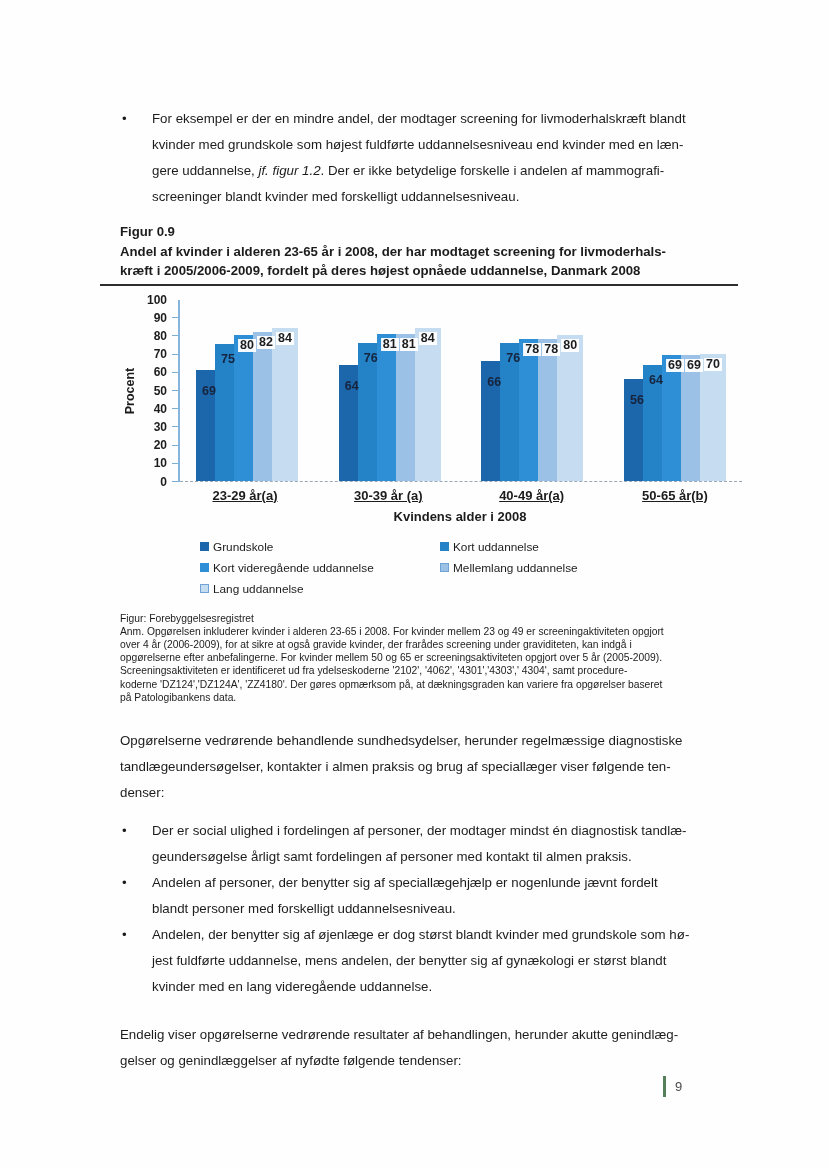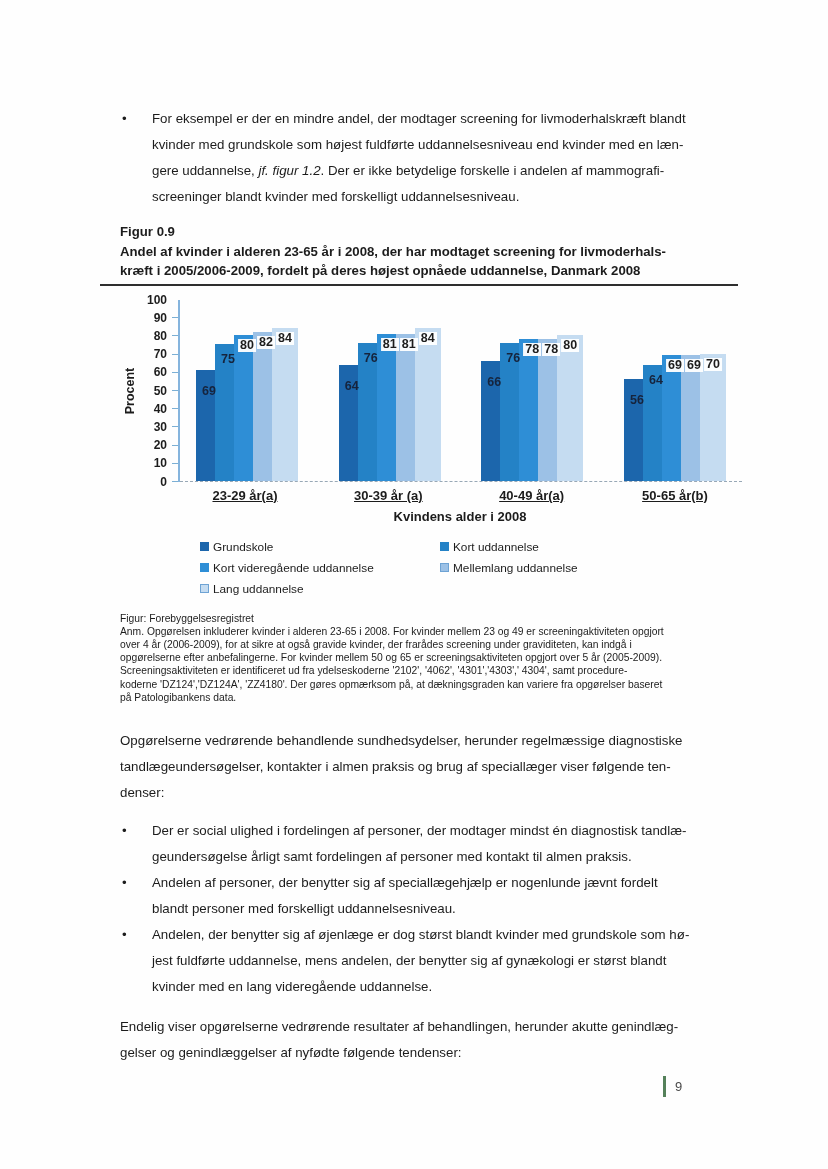--- a/index.html
+++ b/index.html
@@ -81,21 +81,21 @@
   .legend-marker{width:9px;height:9px;flex:0 0 9px;margin-right:4px;box-sizing:border-box;}
   .legend-marker.bordered{border:1px solid #6ea3d4;}
 
   
   .footnotes{margin-top:16px;width:622px;font-size:10.3px;line-height:13.2px;}
   .footnotes p{margin:0;}
 
   .body-text{width:610px;font-size:13.3px;line-height:26px;margin:24px 0 0;}
   .bullets2{margin-top:12px;}
   .bullets2 .bullet-row{margin:0;}
-  .closing{margin-top:14px;}
+  .closing{margin-top:22px;}
 
   
   .page-footer{
     position:absolute;left:663px;top:1076px;
     display:flex;align-items:center;
   }
   .page-bar{width:3px;height:21px;background:#55815a;margin-right:9px;}
   .page-num{font-size:13px;color:#4a4a4a;}
 </style>
 </head>

